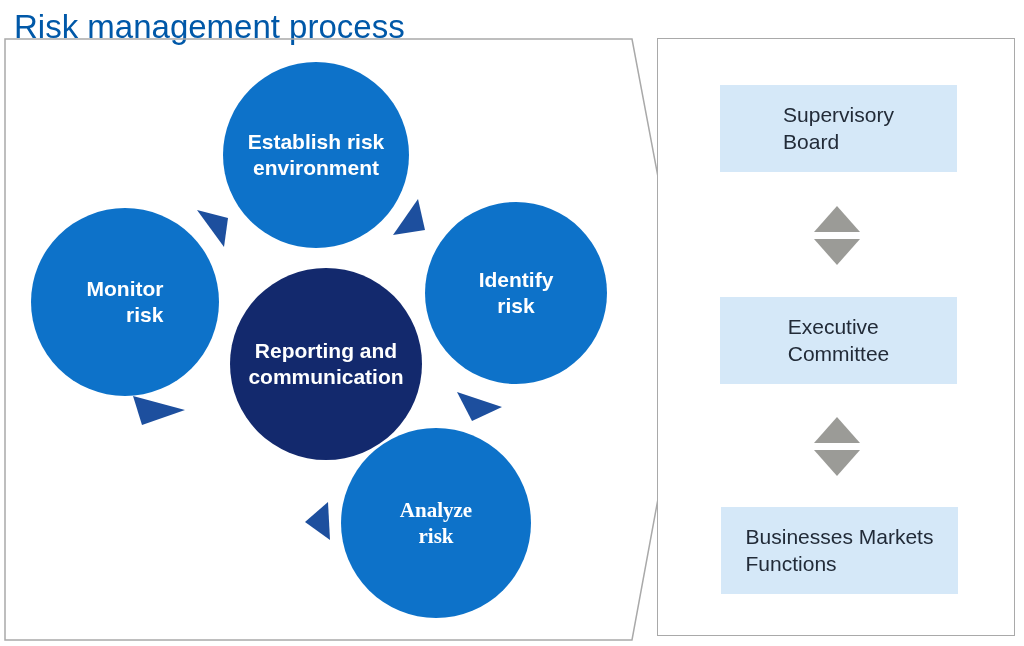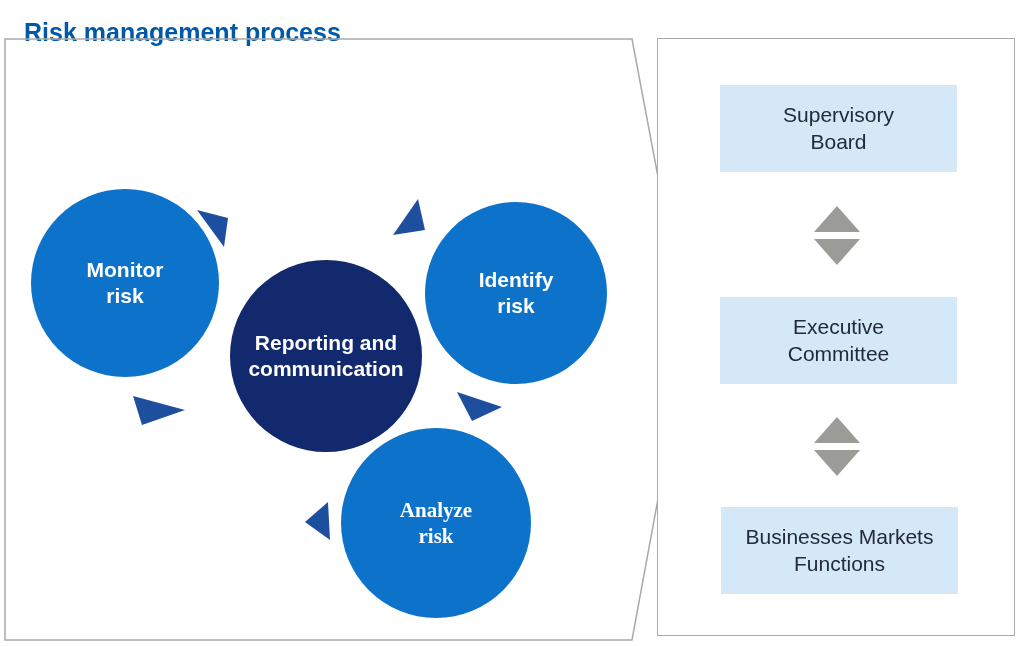--- a/index.html
+++ b/index.html
@@ -1,42 +1,42 @@
 <!DOCTYPE html>
 <html style="--title: #0058a8; --azure: #0d72c9; --navy: #13296d; --wedge: #1d4f9e; --box-fill: #d5e8f8; --box-text: #222b38; --arrow-gray: #9b9b97; --outline: #a9a9a9;"><head>
 <meta charset="utf-8">
 <style>
   html,body{margin:0;padding:0;background:#fff;}
   .canvas{
     position:relative;width:1024px;height:646px;background:#fff;overflow:hidden;
     font-family:"Liberation Sans", sans-serif;
   }
   .page-title{
-    position:absolute;top:2px;left:8px;margin:16px;
-    font-size:25px;font-weight:bold;color:var(--title);
+    position:absolute;top:2px;left:8px;margin:6px;
+    font-size:33px;font-weight:normal;color:var(--title);
     letter-spacing:0px;white-space:pre-line;
   }
   .diagram-svg{position:absolute;top:0;left:0;}
   .circle{
     position:absolute;border-radius:50%;
     display:flex;align-items:center;justify-content:center;text-align:center;
     background:var(--azure);
   }
   .circle.center{background:var(--navy);}
   .circle-label{
     color:#fff;font-weight:bold;font-size:21px;line-height:1.25;
     white-space:pre-line;
   }
   .right-panel{
     position:absolute;left:657px;top:38px;width:358px;height:598px;
     border:1.5px solid var(--outline);background:#fff;box-sizing:border-box;
   }
   .gov-box{
     position:absolute;width:237px;height:87px;background:var(--box-fill);
-    display:flex;align-items:center;justify-content:center;text-align:center;
+    display:flex;align-items:center;justify-content:center;text-align:left;
   }
   .gov-box-label{
     color:var(--box-text);font-size:21px;line-height:1.25;white-space:pre-line;
   }
   .updown{position:absolute;width:46px;display:flex;flex-direction:column;align-items:center;}
   .tri-up{width:0;height:0;border-left:23px solid transparent;border-right:23px solid transparent;
           border-bottom:26px solid var(--arrow-gray);}
   .tri-down{width:0;height:0;border-left:23px solid transparent;border-right:23px solid transparent;
           border-top:26px solid var(--arrow-gray);margin-top:7px;}
 </style>
@@ -49,33 +49,37 @@
 
   <svg class="diagram-svg" width="1024" height="646" viewBox="0 0 1024 646">
     <polygon points="5,39 632,39 688,336 632,640 5,640" style="fill:none;stroke:var(--outline);stroke-width:1.5"></polygon>
     <polygon points="197,210 228,218 224,247" style="fill:var(--wedge)"></polygon>
     <polygon points="418,199 393,235 425,230" style="fill:var(--wedge)"></polygon>
     <polygon points="457,392 502,407 472,421" style="fill:var(--wedge)"></polygon>
     <polygon points="305,522 328,502 330,540" style="fill:var(--wedge)"></polygon>
     <polygon points="133,396 185,410 142,425" style="fill:var(--wedge)"></polygon>
   </svg>
 
+  <div class="circle" style="left:223px;top:62px;width:186px;height:186px;">
+    <span class="circle-label">Establish risk
+environment</span>
+  </div>
   <div class="circle" style="left:425px;top:202px;width:182px;height:182px;align-items:center;">
     <span class="circle-label">Identify
 risk</span>
   </div>
   <div class="circle" style="left:341px;top:428px;width:190px;height:190px;font-family:Liberation Serif, serif;">
     <span class="circle-label">Analyze
 risk</span>
   </div>
-  <div class="circle" style="left:31px;top:189px;width:188px;height:188px;">
+  <div class="circle" style="left:31px;top:208px;width:188px;height:188px;text-align:right;">
     <span class="circle-label">Monitor
 risk</span>
   </div>
-  <div class="circle center" style="left:230px;top:260px;width:192px;height:192px;">
+  <div class="circle center" style="left:230px;top:268px;width:192px;height:192px;">
     <span class="circle-label">Reporting and
 communication</span>
   </div>
 
   <div class="right-panel"></div>
 
   <div class="gov-box" style="left:720px;top:85px;">
     <span class="gov-box-label">Supervisory
 Board</span>
   </div>

